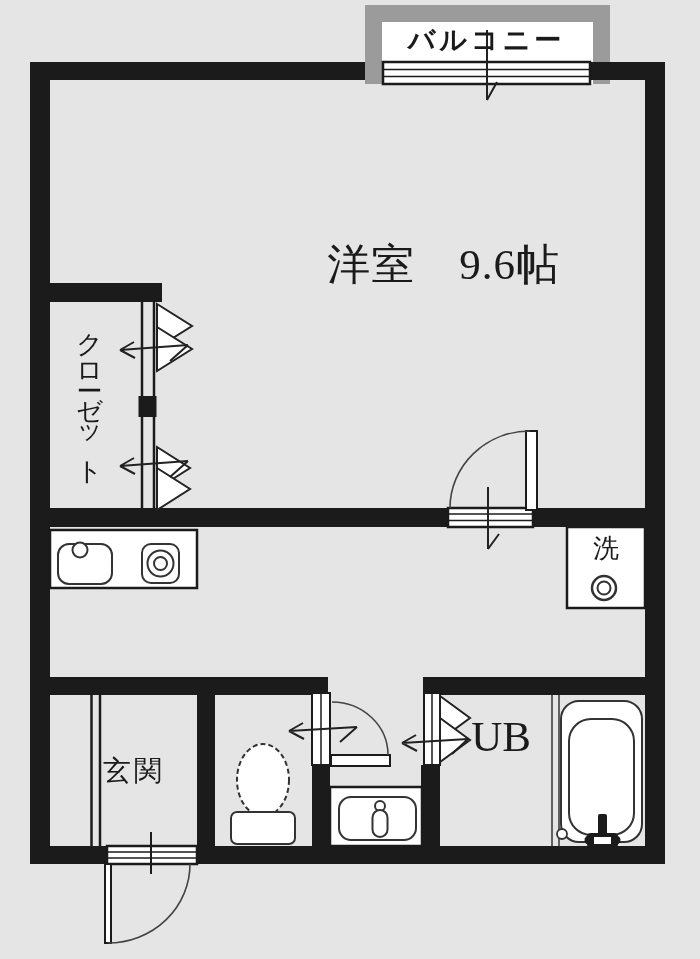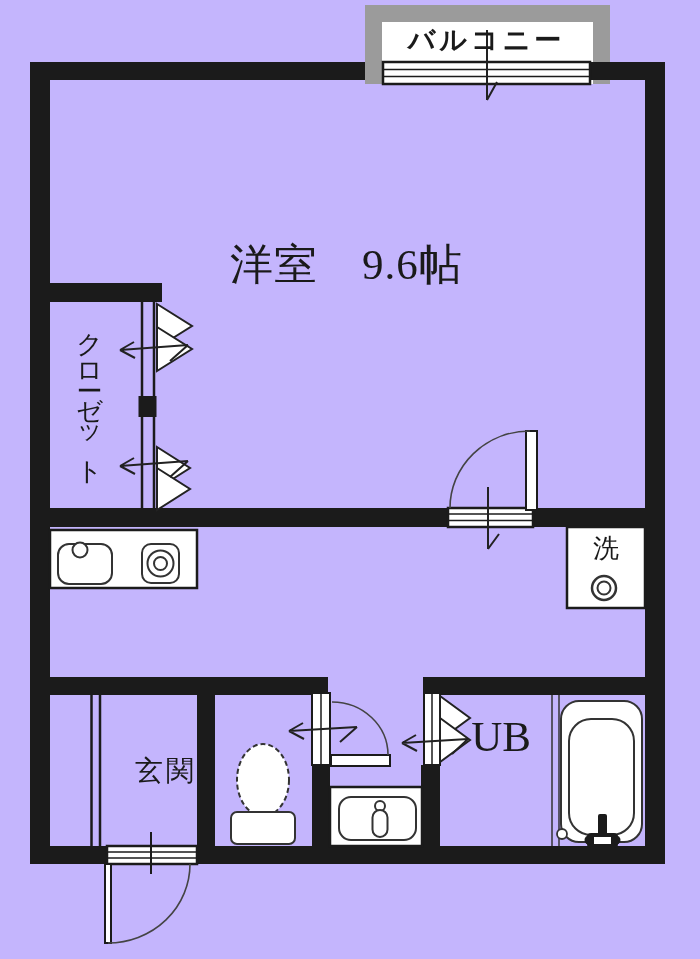--- a/index.html
+++ b/index.html
@@ -1,27 +1,27 @@
 <!DOCTYPE html>
 <html><head>
 <meta charset="utf-8">
 <style>
   html,body{margin:0;padding:0;background:#fff;}
-  .plan{position:relative;width:700px;height:959px;background:#c4b5fd;overflow:hidden;
+  .plan{position:relative;width:700px;height:959px;background:#e5e5e5;overflow:hidden;
         font-family:"Liberation Sans", sans-serif;color:#1a1a1a;}
   .plan svg{position:absolute;left:0;top:0;}
   .lbl{position:absolute;white-space:nowrap;color:#1a1a1a;}
   .lbl-balcony{left:383px;top:22px;width:207px;text-align:center;font-size:27px;
                font-weight:600;letter-spacing:4px;}
-  .lbl-room{left:230px;top:236px;width:330px;text-align:left;font-size:43px;
+  .lbl-room{left:230px;top:236px;width:330px;text-align:right;font-size:43px;
             font-family:"Liberation Serif", serif;letter-spacing:1px;}
   .lbl-closet{left:73px;top:314px;height:205px;writing-mode:vertical-rl;
               text-orientation:mixed;font-size:26px;letter-spacing:2px;}
   .lbl-laundry{left:567px;top:531px;width:78px;text-align:center;font-size:26px;}
-  .lbl-entrance{left:103px;top:752px;width:94px;text-align:right;font-size:28px;
+  .lbl-entrance{left:103px;top:752px;width:94px;text-align:left;font-size:28px;
                 letter-spacing:3px;}
   .lbl-ub{left:455px;top:712px;width:92px;text-align:center;font-size:43px;
           font-family:"Liberation Serif", serif;}
 </style>
 </head>
 <body>
 
 <div class="plan">
 
   <svg width="700" height="959" viewBox="0 0 700 959">

